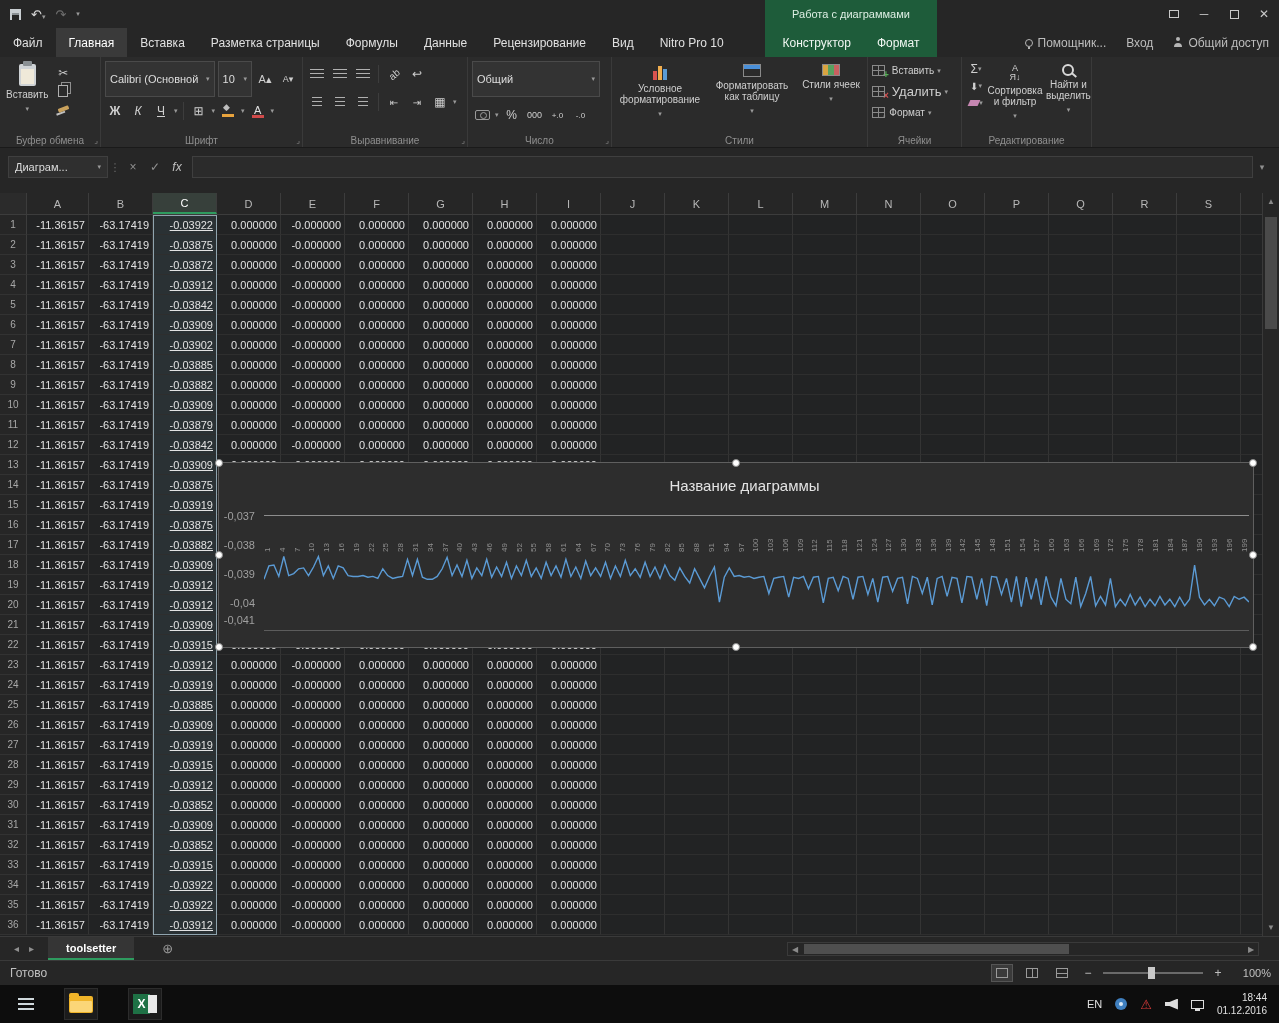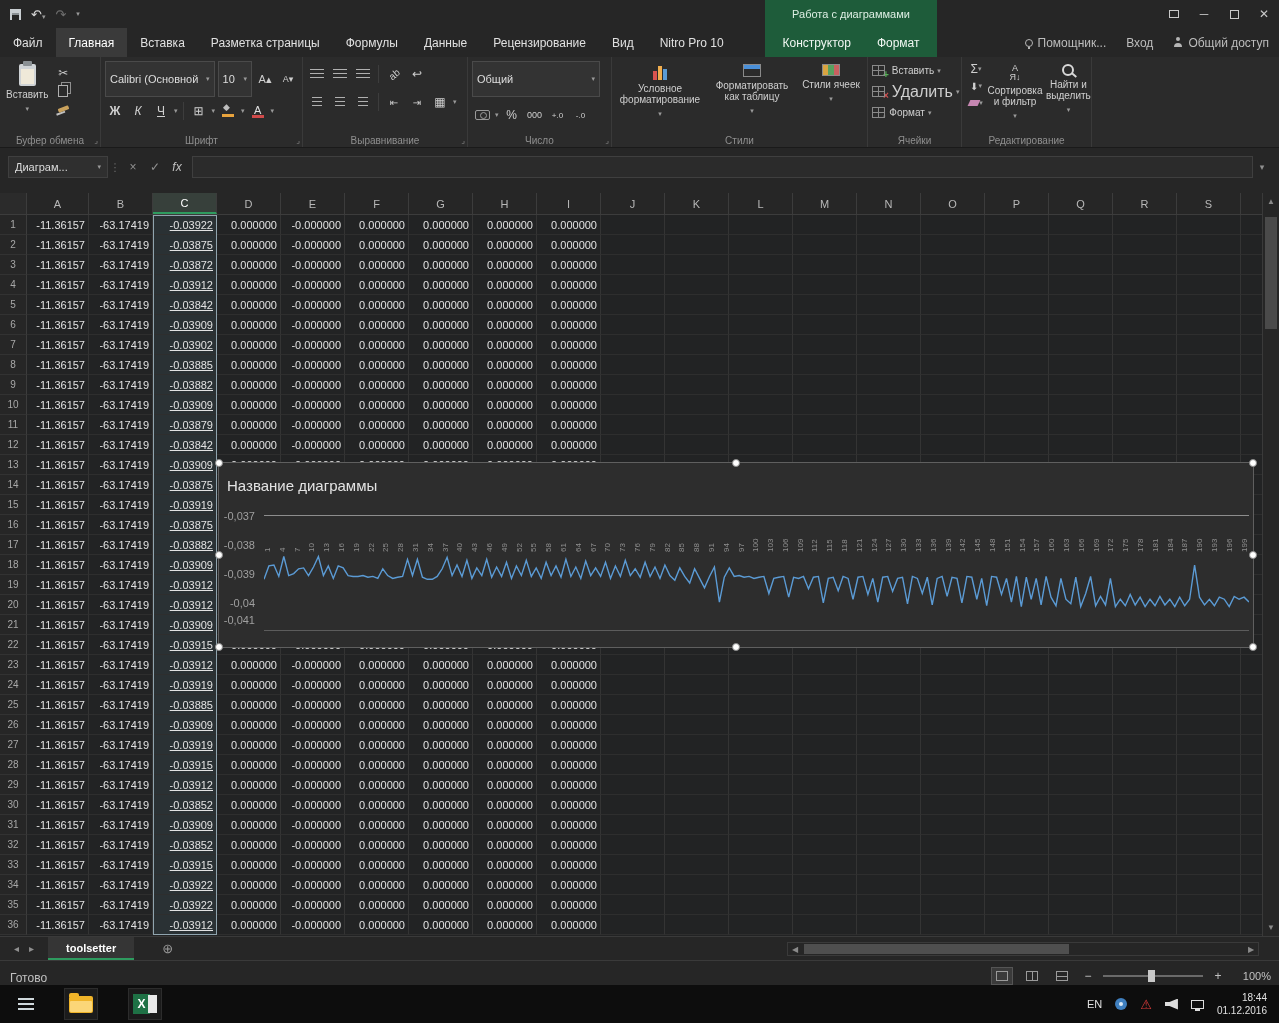--- a/index.html
+++ b/index.html
@@ -103,21 +103,21 @@
   .selc-outline { position:absolute; left:153px; top:22px; width:64px; height:720px; border:1px solid #90a4ae; pointer-events:none; z-index:2; }
 
   
   .vscroll { position:absolute; right:0; top:0; width:17px; height:100%; background:#262626; border-left:1px solid #3a3a3a; z-index:6; }
   .vsbtn { height:17px; display:flex; align-items:center; justify-content:center; color:#8a8a8a; font-size:8px; }
   .vsbtn.bottom { position:absolute; bottom:0; left:0; right:0; }
   .vthumb { position:absolute; left:2px; right:2px; top:24px; height:112px; background:#4a4a4a; }
 
   
   .chart { position:absolute; left:218px; top:269px; width:1036px; height:186px; background:#2d2d2d; border:1px solid #5f5f5f; z-index:4; }
-  .chart-title { position:absolute; top:14px; left:8px; right:0; font-size:15px; color:#e3e3e3; }
+  .chart-title { position:absolute; top:14px; left:17px; right:0; text-align:center; font-size:15px; color:#e3e3e3; }
   .plot { position:absolute; left:45px; top:52px; width:985px; height:116px; border-top:1px solid #8d8d8d; border-bottom:1px solid #5c5c5c; }
   .linesvg { position:absolute; inset:0; width:100%; height:100%; }
   .xlabels { position:absolute; left:0; right:0; top:2px; height:34px; display:flex; justify-content:space-between; pointer-events:none; }
   .xt { writing-mode:vertical-rl; transform:rotate(180deg); font-size:8px; color:#8f8f8f; line-height:1; }
   .ylc { position:absolute; left:0; top:0; width:42px; height:100%; }
   .yl { position:absolute; right:6px; font-size:11px; color:#9f9f9f; }
   .hd { position:absolute; width:8px; height:8px; border-radius:50%; background:#ffffff; border:1px solid #8a8a8a; z-index:5; }
   .hd.tl{left:-4px;top:-4px} .hd.tc{left:calc(50% - 4px);top:-4px} .hd.tr{right:-4px;top:-4px}
   .hd.ml{left:-4px;top:calc(50% - 4px)} .hd.mr{right:-4px;top:calc(50% - 4px)}
   .hd.bl{left:-4px;bottom:-4px} .hd.bc{left:calc(50% - 4px);bottom:-4px} .hd.br{right:-4px;bottom:-4px}
@@ -126,21 +126,21 @@
   .sheetbar { position:relative; height:24px; background:#262626; border-top:1px solid #3a3a3a; display:flex; align-items:center; }
   .navarrows { display:flex; gap:10px; padding:0 14px; color:#8f8f8f; font-size:10px; }
   .sheettab { height:100%; padding:0 18px; background:#353535; border-bottom:2px solid #2e9b5f; display:flex; align-items:center; font-size:11px; font-weight:bold; color:#ffffff; }
   .addsheet { margin-left:28px; color:#9a9a9a; font-size:13px; }
   .hscroll { position:absolute; right:20px; top:5px; width:472px; height:14px; background:#262626; border:1px solid #3a3a3a; display:flex; align-items:center; }
   .hsbtn { width:14px; text-align:center; color:#8a8a8a; font-size:8px; }
   .htrack { flex:1; height:100%; position:relative; }
   .hthumb { position:absolute; left:2px; top:1px; height:10px; width:60%; background:#4f4f4f; }
 
   
-  .statusbar { height:25px; background:#262626; border-top:1px solid #3a3a3a; display:flex; align-items:flex-end; font-size:12px; color:#c0c0c0; }
+  .statusbar { height:25px; background:#262626; border-top:1px solid #3a3a3a; display:flex; align-items:center; font-size:12px; color:#c0c0c0; }
   .statusleft { padding-left:10px; }
   .statusright { margin-left:auto; display:flex; align-items:center; gap:8px; padding-right:8px; }
   .vbtn { width:22px; height:18px; display:flex; align-items:center; justify-content:center; }
   .vbtn.active { background:#3a3a3a; border:1px solid #555; }
   .vi { width:12px; height:10px; border:1px solid #9a9a9a; }
   .vi.b { background:linear-gradient(#9a9a9a 0 0) 50% 0/1px 100% no-repeat; }
   .vi.c { background:linear-gradient(#9a9a9a 0 0) 0 50%/100% 1px no-repeat; }
   .zbtn { width:14px; text-align:center; color:#c0c0c0; }
   .ztrack { width:100px; height:2px; background:#6a6a6a; position:relative; }
   .ztrack::before { content:''; position:absolute; left:50%; top:-2px; width:1px; height:6px; background:#6a6a6a; }
@@ -356,21 +356,21 @@
     <div class="grp" style="width:94px;padding-top:3px">
       <div class="r" style="height:21px">
         <span class="ic-cellgrid"></span>
           <b class="mark" style="color:#58b058">+</b>
         <span style="font-size:10px;color:#cfcfcf">Вставить</span>
           <span class="tiny-da">▾</span>
       </div>
       <div class="r" style="height:21px">
         <span class="ic-cellgrid"></span>
           <b class="mark" style="color:#d05050">×</b>
-        <span style="font-size:16px;color:#cfcfcf">Удалить</span>
+        <span style="font-size:13px;color:#cfcfcf">Удалить</span>
           <span class="tiny-da">▾</span>
       </div>
       <div class="r" style="height:21px">
         <span class="ic-cellgrid"></span>
           <b class="mark" style="color:#9a9a9a">·</b>
         <span style="font-size:10px;color:#cfcfcf">Формат</span>
           <span class="tiny-da">▾</span>
       </div>
       <div class="grp-label">Ячейки</div>
     </div>

